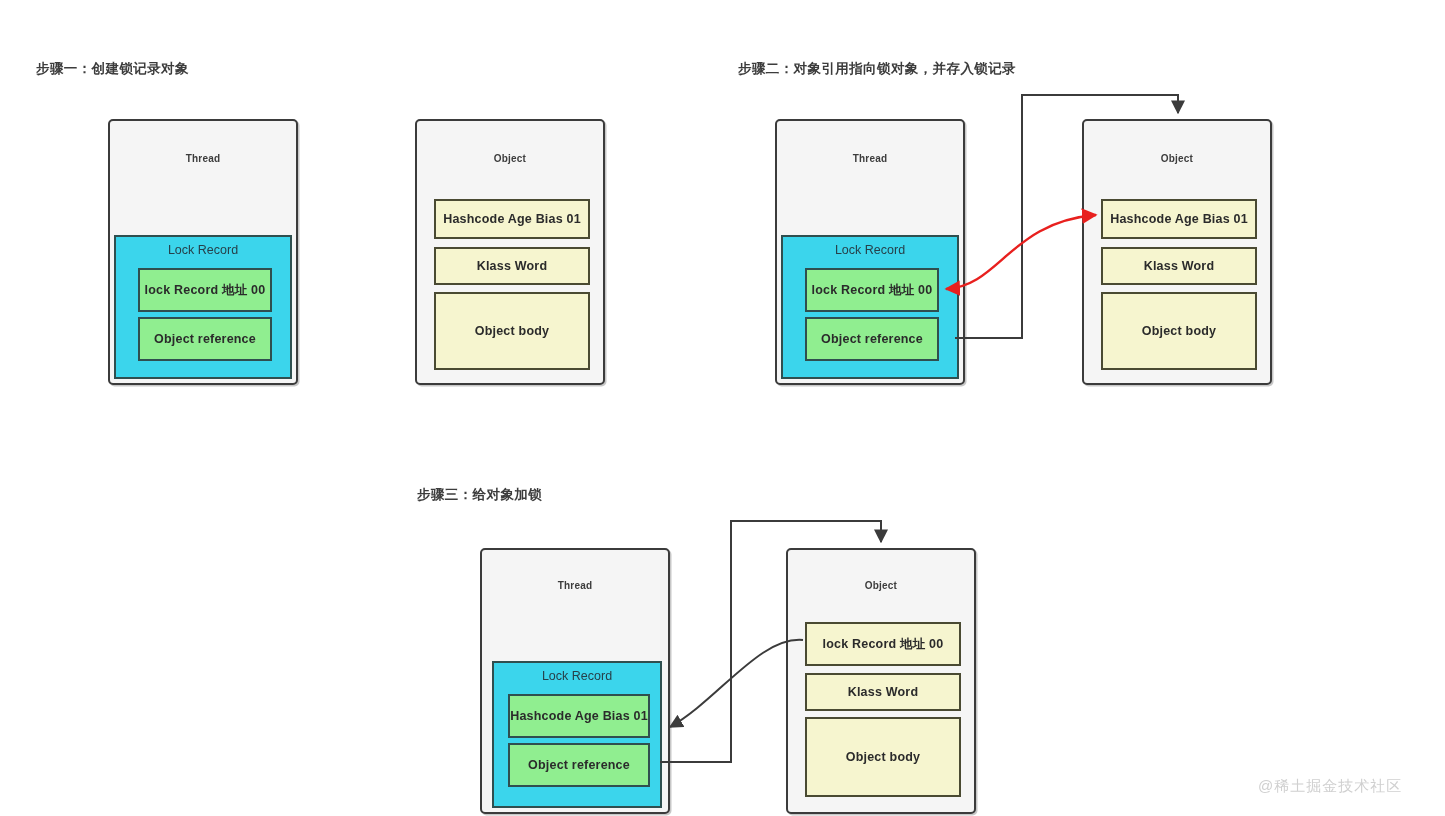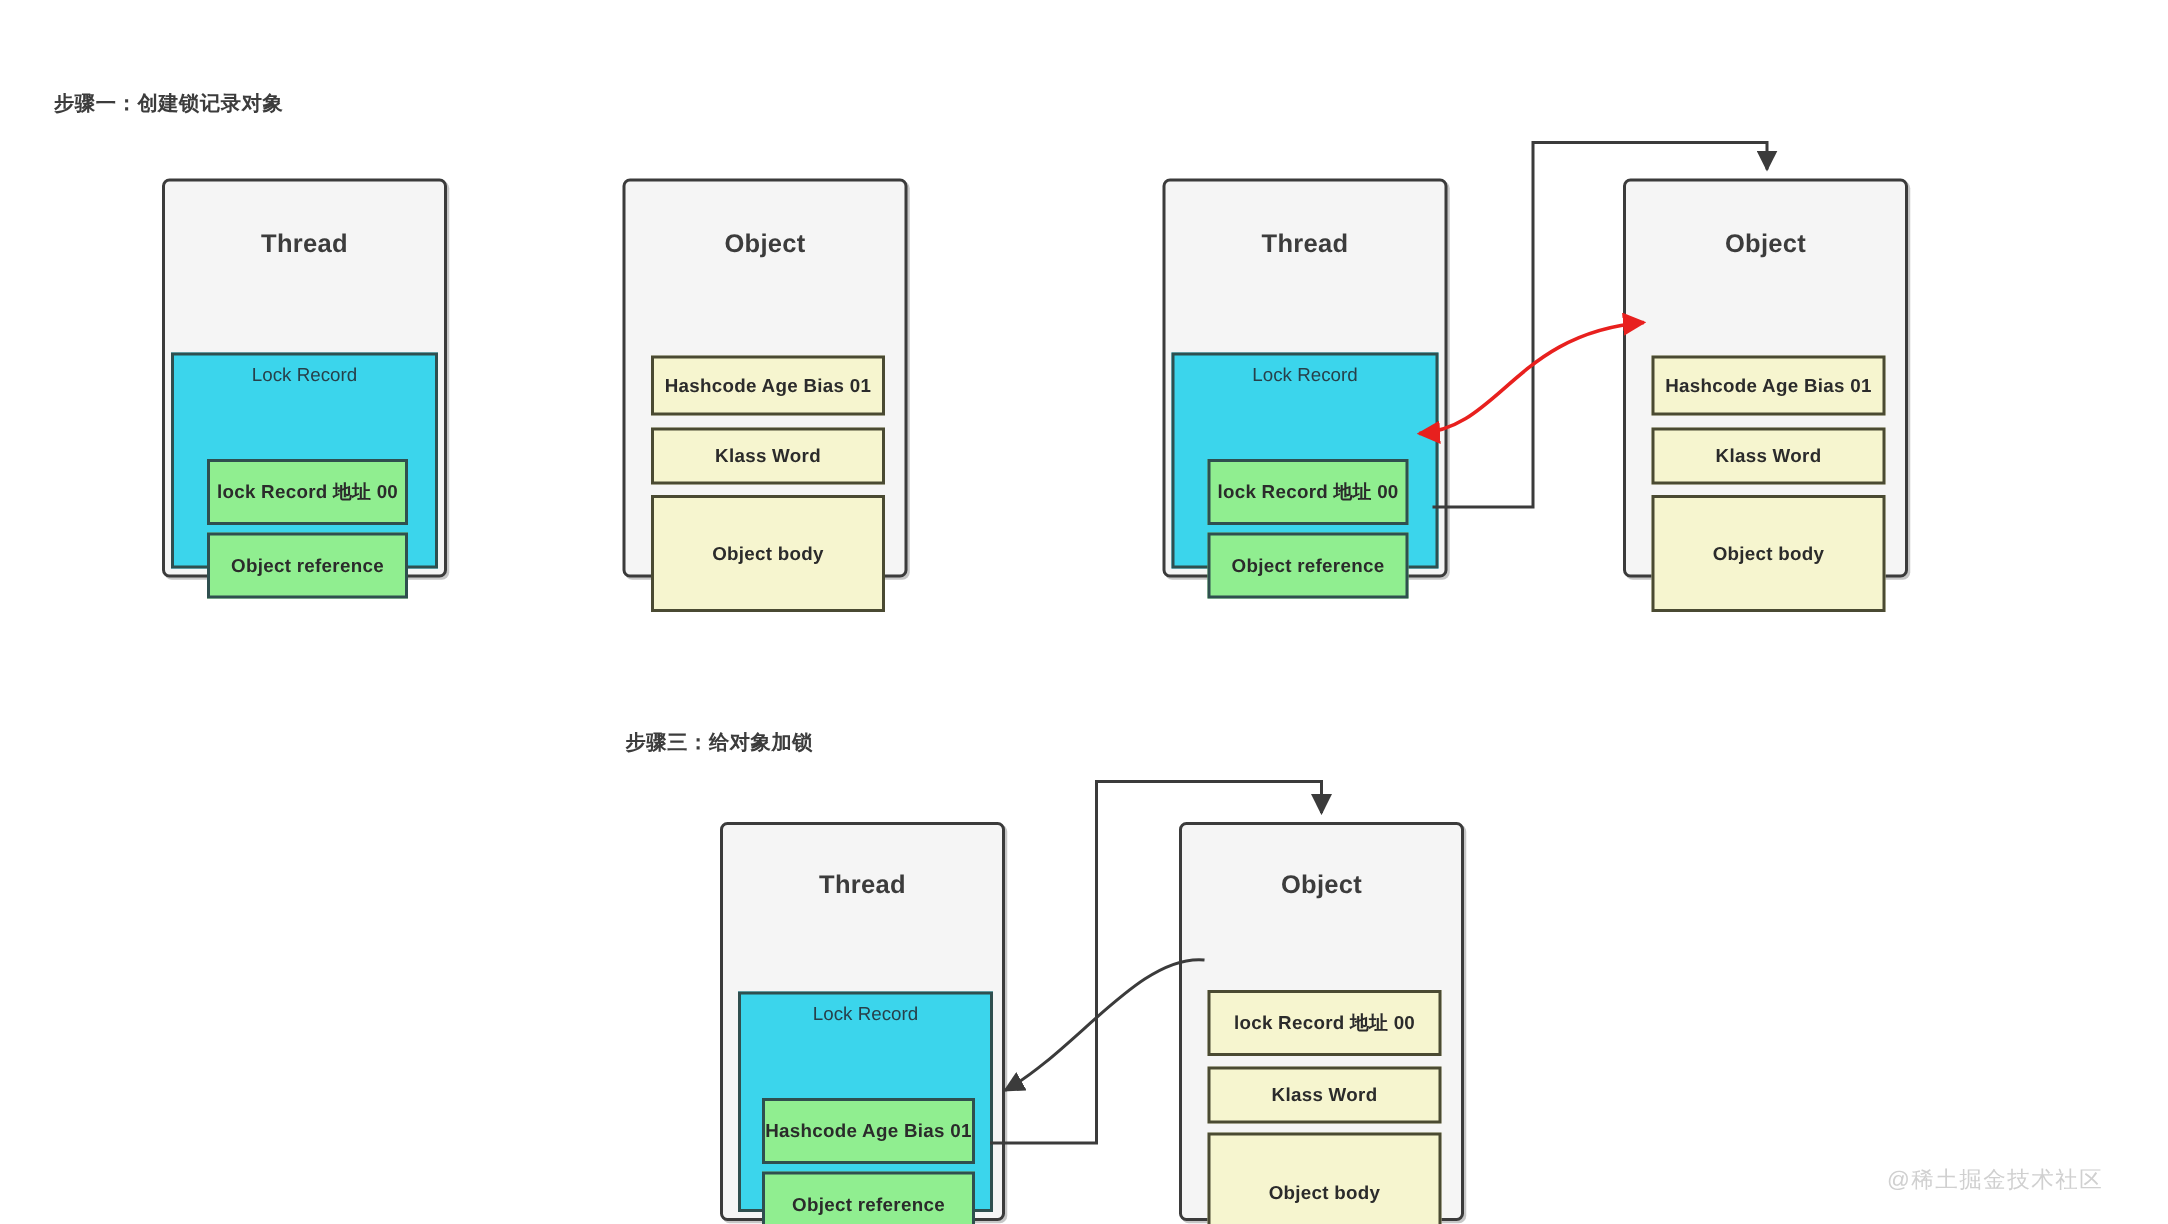--- a/index.html
+++ b/index.html
@@ -27,21 +27,21 @@
     background:#f5f5f5;
     border:2px solid #3b3b3b;
     border-radius:5px;
     box-sizing:border-box;
     box-shadow:1.5px 1.5px 0 rgba(0,0,0,.22);
   }
   .outer-title{
     position:absolute;
     left:0;right:0;
     text-align:center;
-    font-size:17px;
+    font-size:10px;
     font-weight:700;
     color:#3c3c3c;
     letter-spacing:.2px;
   }
 
   
   .lockrec{
     position:absolute;
     background:#3bd5ec;
     border:2px solid #2f4f4f;
@@ -54,21 +54,20 @@
   }
 
   
   .slot{
     position:absolute;
     box-sizing:border-box;
     display:flex;align-items:center;justify-content:center;
     font-size:12.5px;font-weight:700;color:#2b2b2b;
     letter-spacing:.2px;
     white-space:nowrap;
-    margin-top:38px;
   }
   .slot.green{background:#90ee90;border:2px solid #2f4f4f;}
   .slot.yellow{background:#f6f5cf;border:2px solid #4a4a32;}
 
   
   .conn{position:absolute;left:0;top:0;width:1445px;height:816px;pointer-events:none;overflow:visible;}
 
   .watermark{
     position:absolute;
     font-size:15px;
@@ -97,20 +96,21 @@
   </div>
 
   <div class="outer-box" style="left:415px;top:119px;width:190px;height:266px;">
     <div class="outer-title" style="top:32px;">Object</div>
 
     <div class="slot yellow" style="left:17px;top:78px;width:156px;height:40px;">Hashcode Age Bias 01</div>
     <div class="slot yellow" style="left:17px;top:126px;width:156px;height:38px;">Klass Word</div>
     <div class="slot yellow" style="left:17px;top:171px;width:156px;height:78px;">Object body</div>
   </div>
 
+  <div class="step-title" style="left:738px;top:60px;">步骤二：对象引用指向锁对象，并存入锁记录</div>
 
   <div class="outer-box" style="left:775px;top:119px;width:190px;height:266px;">
     <div class="outer-title" style="top:32px;">Thread</div>
 
     <div class="lockrec" style="left:4px;top:114px;width:178px;height:144px;">
       <div class="lockrec-title">Lock Record</div>
 
       <div class="slot green" style="left:22px;top:31px;width:134px;height:44px;">lock Record 地址 00</div>
       <div class="slot green" style="left:22px;top:80px;width:134px;height:44px;">Object reference</div>
     </div>

